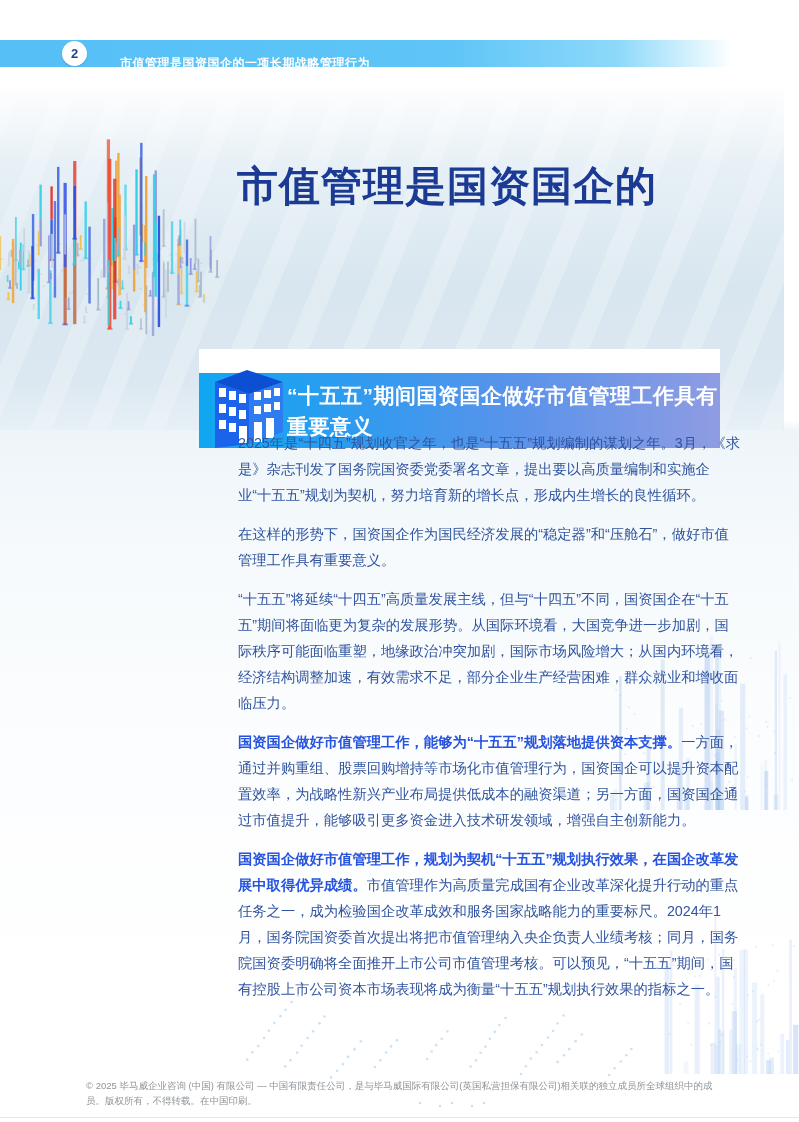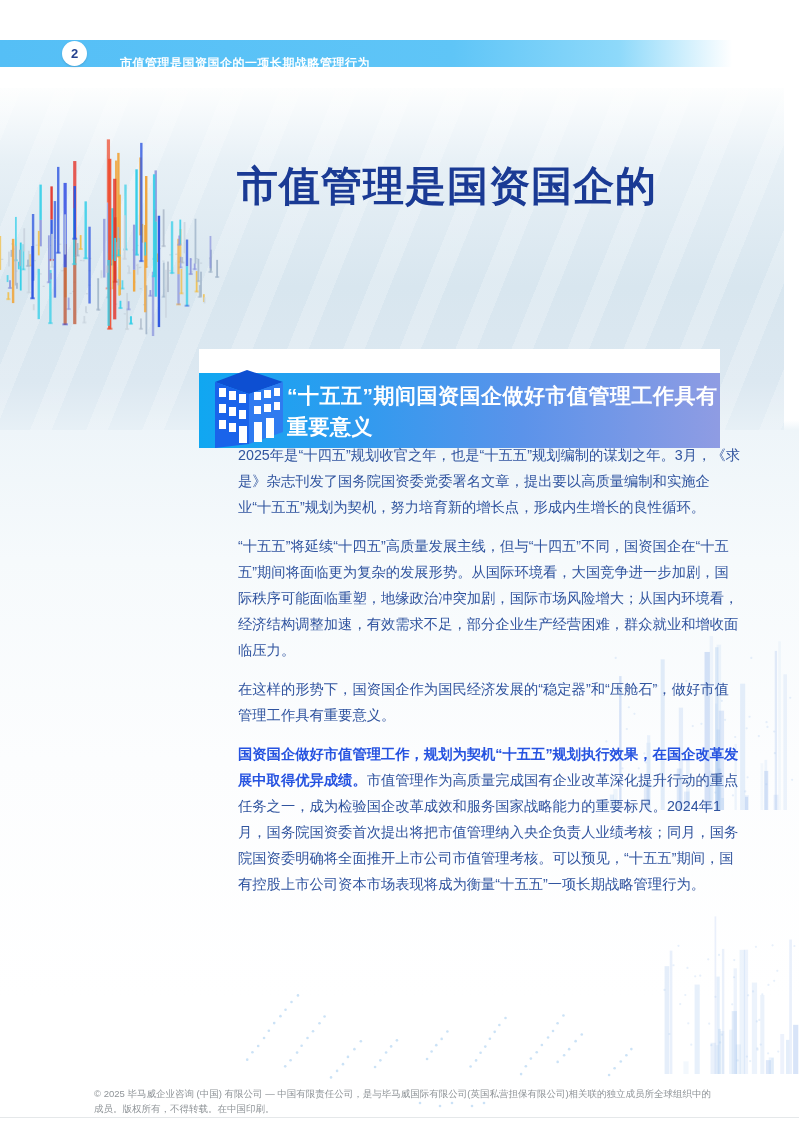--- a/index.html
+++ b/index.html
@@ -56,21 +56,21 @@
   .building-icon{position:absolute;left:10px;top:9px;}
   .banner-heading{
     position:absolute;left:88px;top:31px;width:444px;
     color:#ffffff;font-size:21px;line-height:31px;font-weight:bold;letter-spacing:.5px;
   }
   
   .content{
     position:absolute;left:238px;top:430px;width:503px;
   }
   .content p{
-    margin:12px 0 13px 0;
+    margin:0 0 13px 0;
     color:#30549f;font-size:14.3px;line-height:26px;text-align:left;
   }
   .content .lead{color:#2653e0;font-weight:bold;}
   
   .decor{position:absolute;pointer-events:none;}
   
   .page-footer{
     position:absolute;left:78px;top:1070px;width:652px;
     color:#8f9498;font-size:9.5px;line-height:15px;
   }
@@ -586,23 +586,24 @@
       <circle cx="426.3495124578476" cy="64.09951984882355" r="1.3" fill="#97c5ee" opacity="0.5"></circle>
       <circle cx="215" cy="118" r="1.3" fill="#97c5ee" opacity="0.5"></circle>
       <circle cx="235" cy="121" r="1.3" fill="#97c5ee" opacity="0.5"></circle>
       <circle cx="247" cy="118" r="1.3" fill="#97c5ee" opacity="0.5"></circle>
       <circle cx="267" cy="121" r="1.3" fill="#97c5ee" opacity="0.5"></circle>
       <circle cx="279" cy="118" r="1.3" fill="#97c5ee" opacity="0.5"></circle>
     </svg>
 
   <main class="content">
       <p><span>2025年是“十四五”规划收官之年，也是“十五五”规划编制的谋划之年。3月，《求是》杂志刊发了国务院国资委党委署名文章，提出要以高质量编制和实施企业“十五五”规划为契机，努力培育新的增长点，形成内生增长的良性循环。</span></p>
+      <p><span>在这样的形势下，国资国企作为国民经济发展的“稳定器”和“压舱石”，做好市值管理工作具有重要意义。</span></p>
       <p><span>“十五五”将延续“十四五”高质量发展主线，但与“十四五”不同，国资国企在“十五五”期间将面临更为复杂的发展形势。从国际环境看，大国竞争进一步加剧，国际秩序可能面临重塑，地缘政治冲突加剧，国际市场风险增大；从国内环境看，经济结构调整加速，有效需求不足，部分企业生产经营困难，群众就业和增收面临压力。</span></p>
-      <p><span>在这样的形势下，国资国企作为国民经济发展的“稳定器”和“压舱石”，做好市值管理工作具有重要意义。</span></p>
-      <p><span class="lead">国资国企做好市值管理工作，规划为契机“十五五”规划执行效果，在国企改革发展中取得优异成绩。</span><span>市值管理作为高质量完成国有企业改革深化提升行动的重点任务之一，成为检验国企改革成效和服务国家战略能力的重要标尺。2024年1月，国务院国资委首次提出将把市值管理纳入央企负责人业绩考核；同月，国务院国资委明确将全面推开上市公司市值管理考核。可以预见，“十五五”期间，国有控股上市公司资本市场表现将成为衡量“十五五”一项长期战略管理行为。</span></p>
+      <p><span class="lead">国资国企做好市值管理工作，能够为“十五五”规划落地提供资本支撑。</span><span>一方面，通过并购重组、股票回购增持等市场化市值管理行为，国资国企可以提升资本配置效率，为战略性新兴产业布局提供低成本的融资渠道；另一方面，国资国企通过市值提升，能够吸引更多资金进入技术研发领域，增强自主创新能力。</span></p>
+      <p><span class="lead">国资国企做好市值管理工作，规划为契机“十五五”规划执行效果，在国企改革发展中取得优异成绩。</span><span>市值管理作为高质量完成国有企业改革深化提升行动的重点任务之一，成为检验国企改革成效和服务国家战略能力的重要标尺。2024年1月，国务院国资委首次提出将把市值管理纳入央企负责人业绩考核；同月，国务院国资委明确将全面推开上市公司市值管理考核。可以预见，“十五五”期间，国有控股上市公司资本市场表现将成为衡量“十五五”规划执行效果的指标之一。</span></p>
     </main>
 
   <footer class="page-footer">
-    <p style="margin:16px">© 2025 毕马威企业咨询 (中国) 有限公司 — 中国有限责任公司，是与毕马威国际有限公司(英国私营担保有限公司)相关联的独立成员所全球组织中的成员。版权所有，不得转载。在中国印刷。</p>
+    <p style="margin:8px">© 2025 毕马威企业咨询 (中国) 有限公司 — 中国有限责任公司，是与毕马威国际有限公司(英国私营担保有限公司)相关联的独立成员所全球组织中的成员。版权所有，不得转载。在中国印刷。</p>
   </footer>
 
   <div class="bottom-edge"></div>
 </div>
 
 </body></html>

